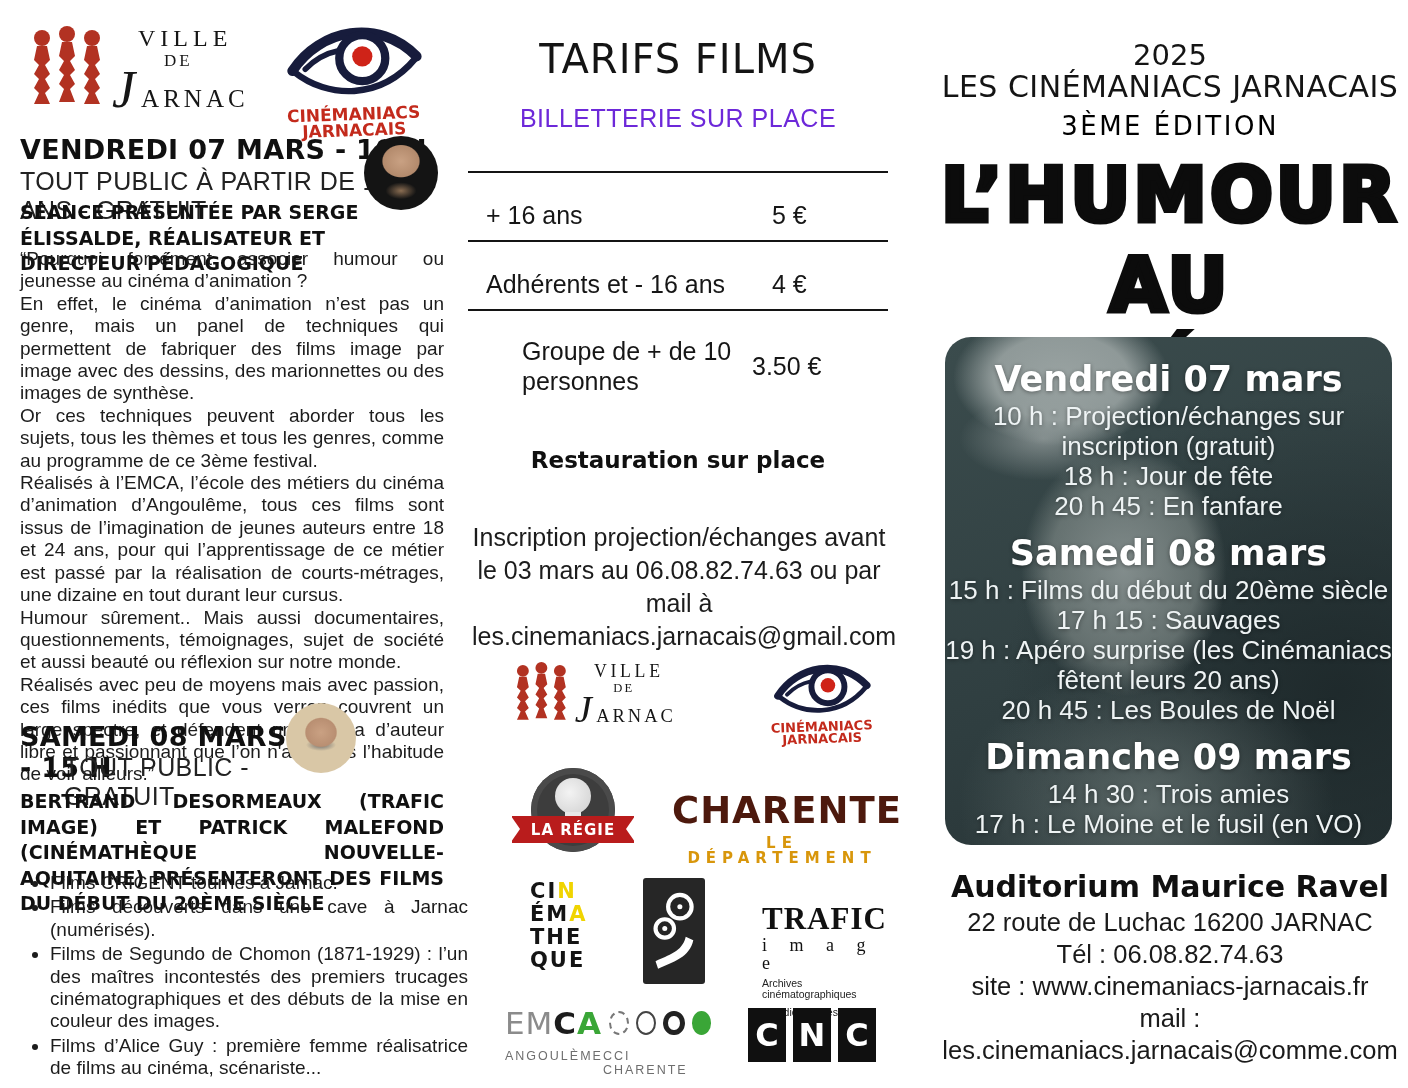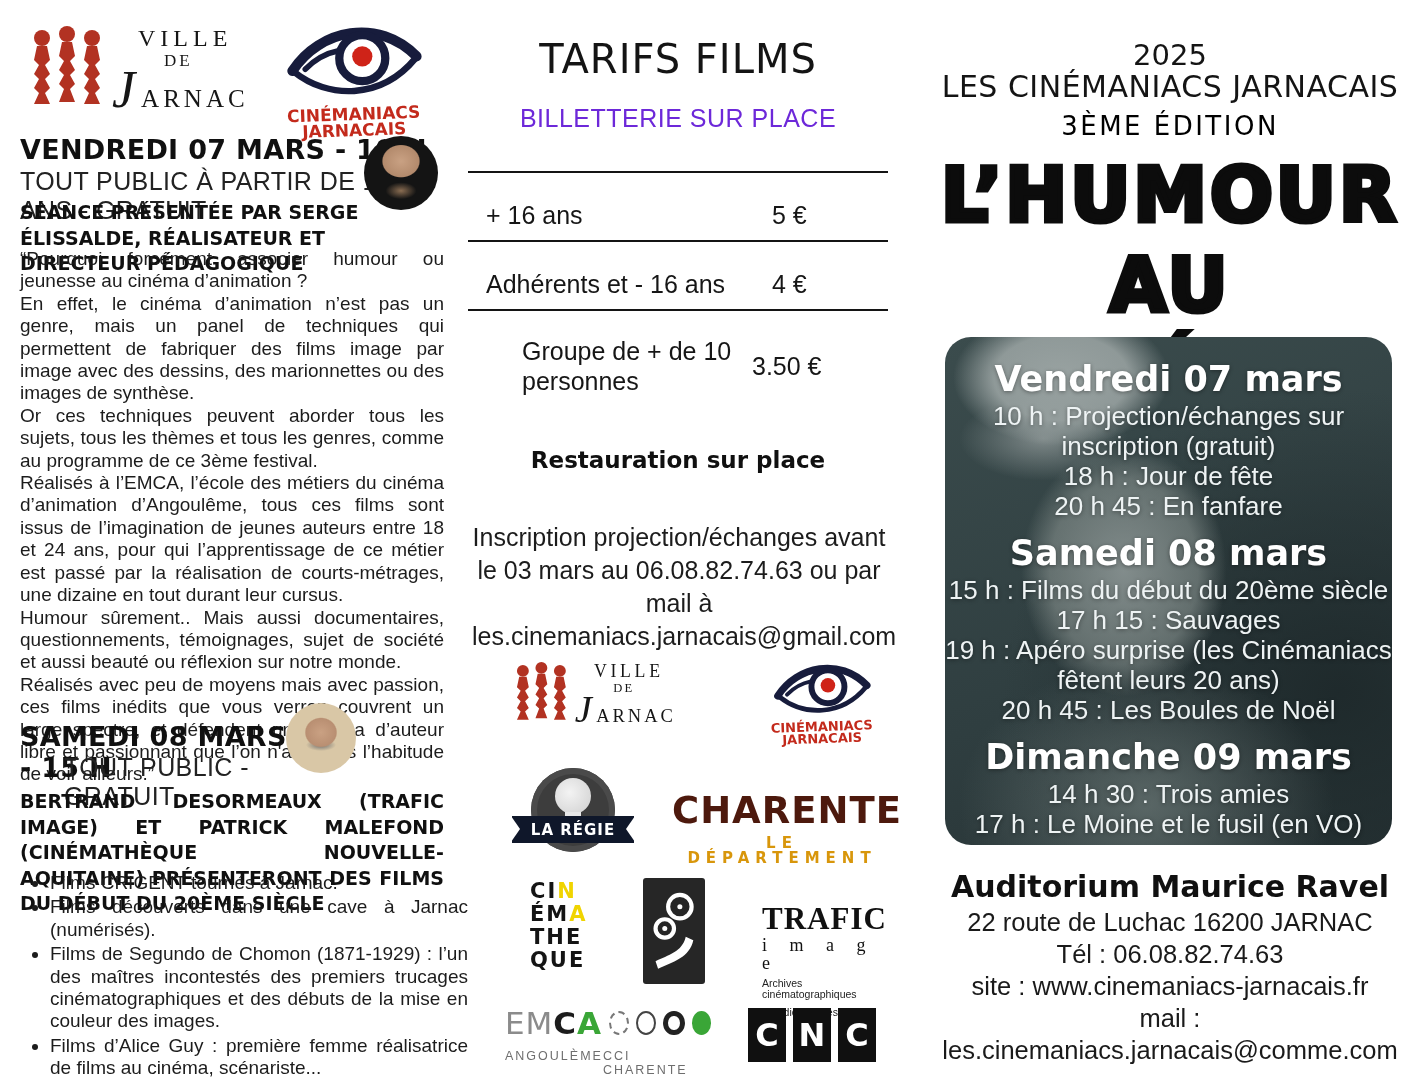--- a/index.html
+++ b/index.html
@@ -59,21 +59,21 @@
   .restauration{font-size:23px;color:#101010;}
   .inscription{font-size:25px;line-height:33px;color:#1c1c1c;}
 
   
   .regie{position:relative;width:122px;height:88px;}
   .regie-circle{position:absolute;left:19px;top:0;width:84px;height:84px;border-radius:50%;
                 background:#3d3d3d;box-shadow:inset 0 0 0 6px #4a4a4a;}
   .regie-bulb{position:absolute;left:43px;top:10px;width:36px;height:36px;border-radius:50%;
               background:radial-gradient(circle at 40% 40%,#f3f3f3,#cfcfcf);}
   .regie-bulb-base{position:absolute;left:53px;top:44px;width:16px;height:10px;background:#e7e7e7;}
-  .regie-ribbon{position:absolute;left:0;top:48px;right:0;height:27px;background:#0f172a;
+  .regie-ribbon{position:absolute;left:0;top:48px;right:0;height:27px;background:#b91c1c;
                 display:flex;align-items:center;justify-content:center;color:#fff;
                 font-family:"DejaVu Sans",sans-serif;font-weight:700;font-size:15px;letter-spacing:1px;}
   .regie-ribbon:before,.regie-ribbon:after{content:"";position:absolute;top:0;border-style:solid;}
   .regie-ribbon:before{left:-1px;border-width:13.5px 0 13.5px 9px;border-color:transparent transparent transparent #fff;}
   .regie-ribbon:after{right:-1px;border-width:13.5px 9px 13.5px 0;border-color:transparent #fff transparent transparent;}
 
   .charente{line-height:1;}
   .charente .c1{font-family:"DejaVu Sans",sans-serif;font-weight:700;font-size:37px;color:#4d190d;letter-spacing:1px;}
   .charente .c2{font-family:"DejaVu Sans",sans-serif;font-weight:700;font-size:15px;color:#d8960b;letter-spacing:6px;margin-top:7px;}
 

